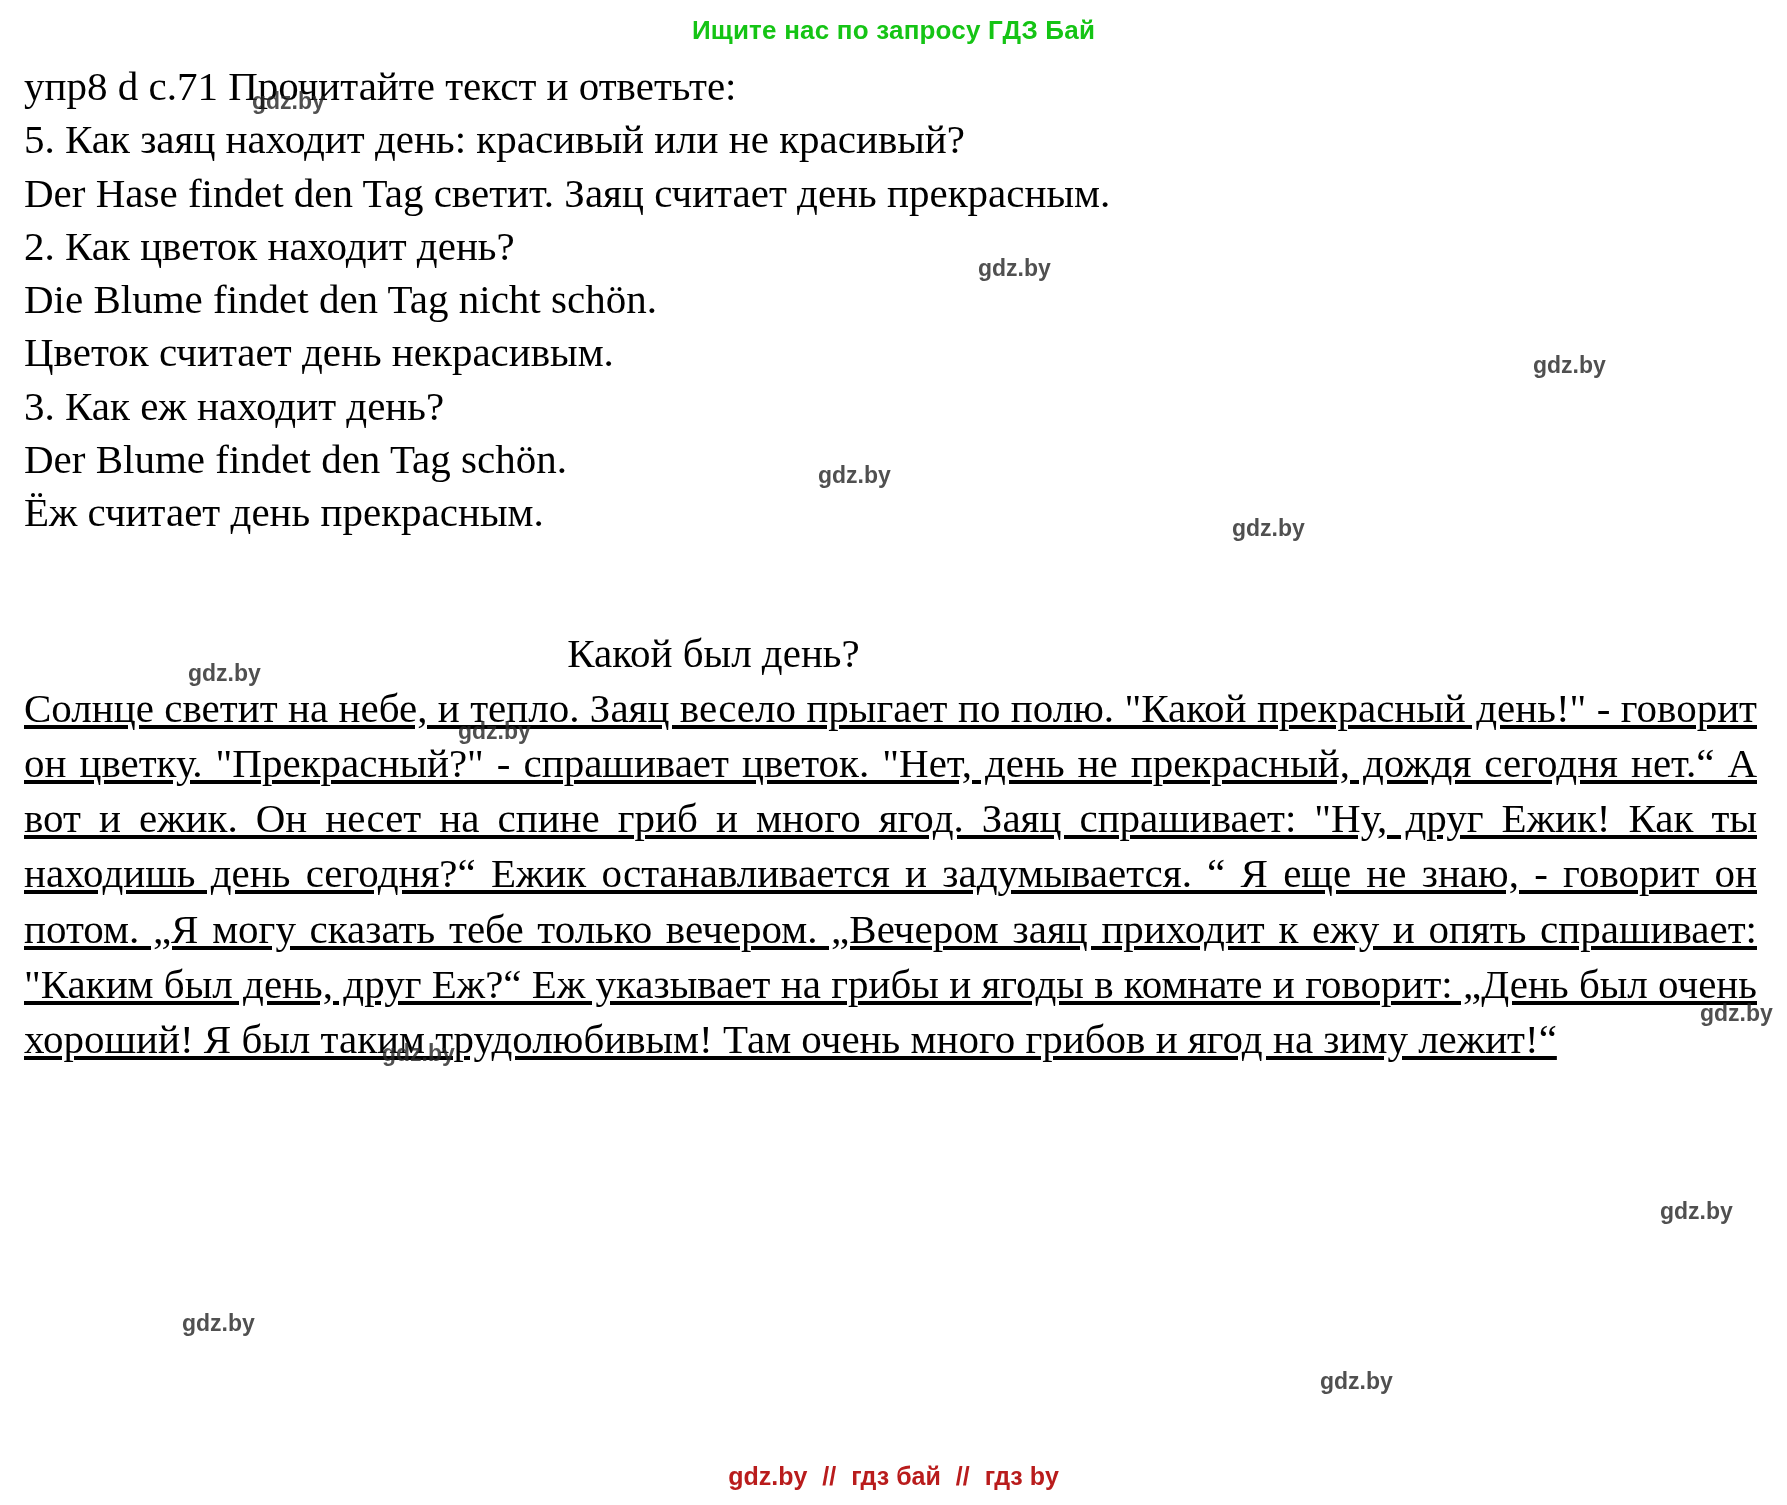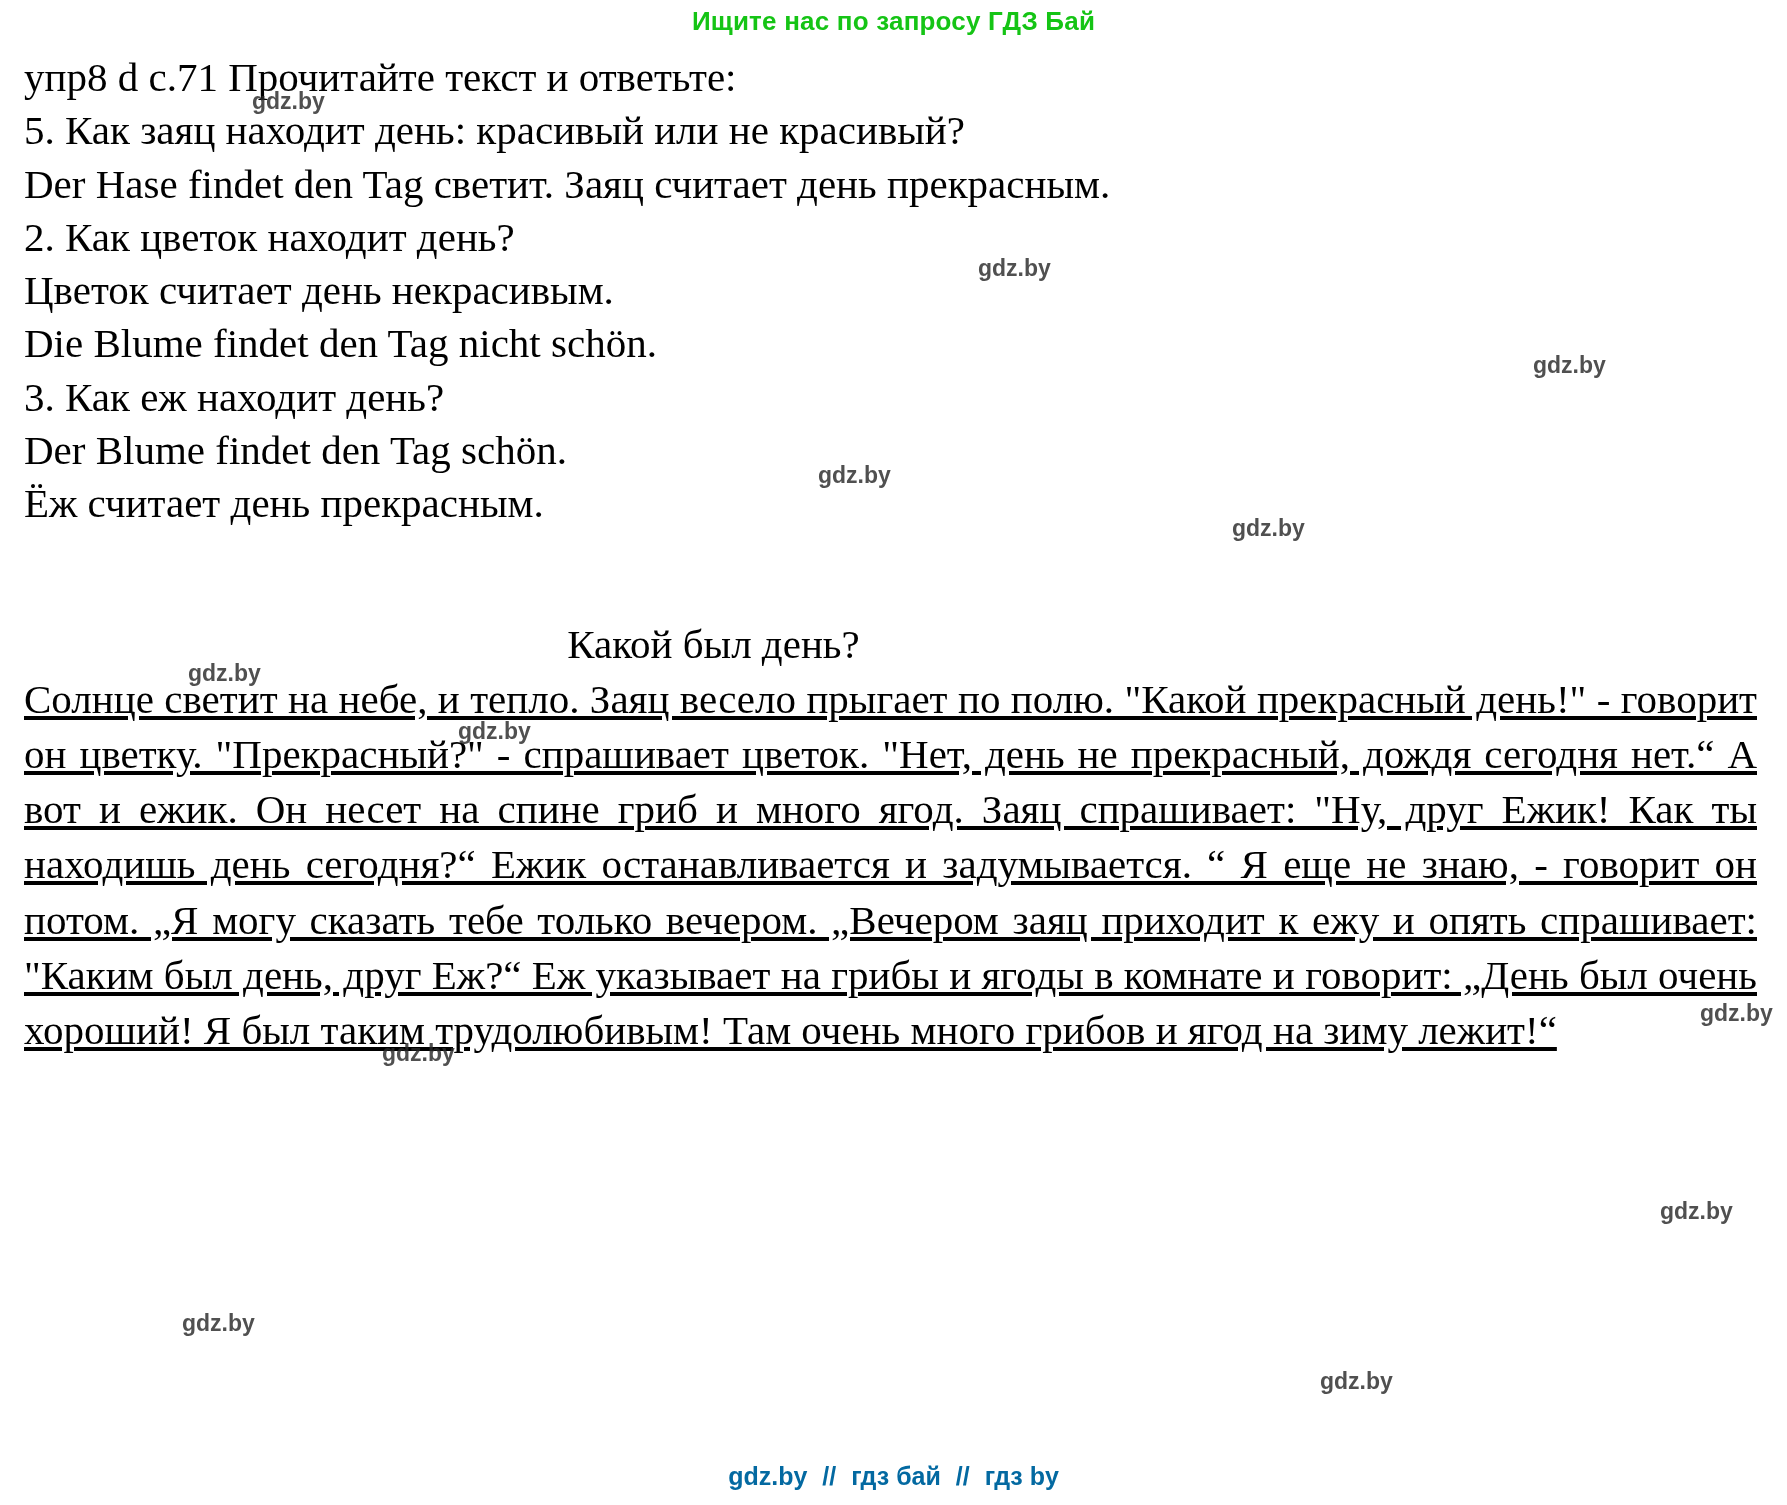--- a/index.html
+++ b/index.html
@@ -21,21 +21,21 @@
     height: 1505px;
     box-sizing: border-box;
     padding: 0 24px;
   }
   .top-banner {
     text-align: center;
     color: #15c415;
     font-family: "Liberation Sans", sans-serif;
     font-weight: bold;
     font-size: 26px;
-    padding-top: 6px;
+    padding-top: 15px;
     letter-spacing: 0.2px;
   }
   .content {
     position: relative;
     z-index: 2;
     margin-top: 14px;
   }
   .line {
     font-size: 41px;
     line-height: 1.30;
@@ -61,21 +61,21 @@
     padding-right: 6px;
     text-decoration: underline;
   }
   .story p { margin: 0; }
   .bottom-links {
     position: absolute;
     left: 0;
     right: 0;
     bottom: 14px;
     text-align: center;
-    color: #0369a1;
+    color: #b91c1c;
     font-family: "Liberation Sans", sans-serif;
     font-weight: bold;
     font-size: 25px;
     z-index: 3;
   }
   .bottom-links span { margin: 0 4px; }
   .wm {
     position: absolute;
     color: #2a2a2a;
     font-family: "Liberation Sans", sans-serif;
@@ -95,22 +95,22 @@
   <div class="top-banner">Ищите нас по запросу ГДЗ Бай</div>
 
   <div class="content">
 
     <div class="line">упр8 d c.71 Прочитайте текст и ответьте:</div>
 
     <div class="answers">
       <div class="line">5. Как заяц находит день: красивый или не красивый?</div>
       <div class="line">Der Hase findet den Tag светит. Заяц считает день прекрасным.</div>
       <div class="line">2. Как цветок находит день?</div>
+      <div class="line">Die Blume findet den Tag nicht schön.</div>
       <div class="line">Цветок считает день некрасивым.</div>
-      <div class="line">Die Blume findet den Tag nicht schön.</div>
       <div class="line">3. Как еж находит день?</div>
       <div class="line">Der Blume findet den Tag schön.</div>
       <div class="line">Ёж считает день прекрасным.</div>
     </div>
 
     <div class="story-title">Какой был день?</div>
 
     <div class="story">
       <p>Солнце светит на небе, и тепло. Заяц весело прыгает по полю. "Какой прекрасный день!" - говорит он цветку. "Прекрасный?" - спрашивает цветок. "Нет, день не прекрасный, дождя сегодня нет.“ А вот и ежик. Он несет на спине гриб и много ягод. Заяц спрашивает: "Ну, друг Ежик! Как ты находишь день сегодня?“ Ежик останавливается и задумывается. “ Я еще не знаю, - говорит он потом. „Я могу сказать тебе только вечером. „Вечером заяц приходит к ежу и опять спрашивает: "Каким был день, друг Еж?“ Еж указывает на грибы и ягоды в комнате и говорит: „День был очень хороший! Я был таким трудолюбивым! Там очень много грибов и ягод на зиму лежит!“</p>
     </div>

